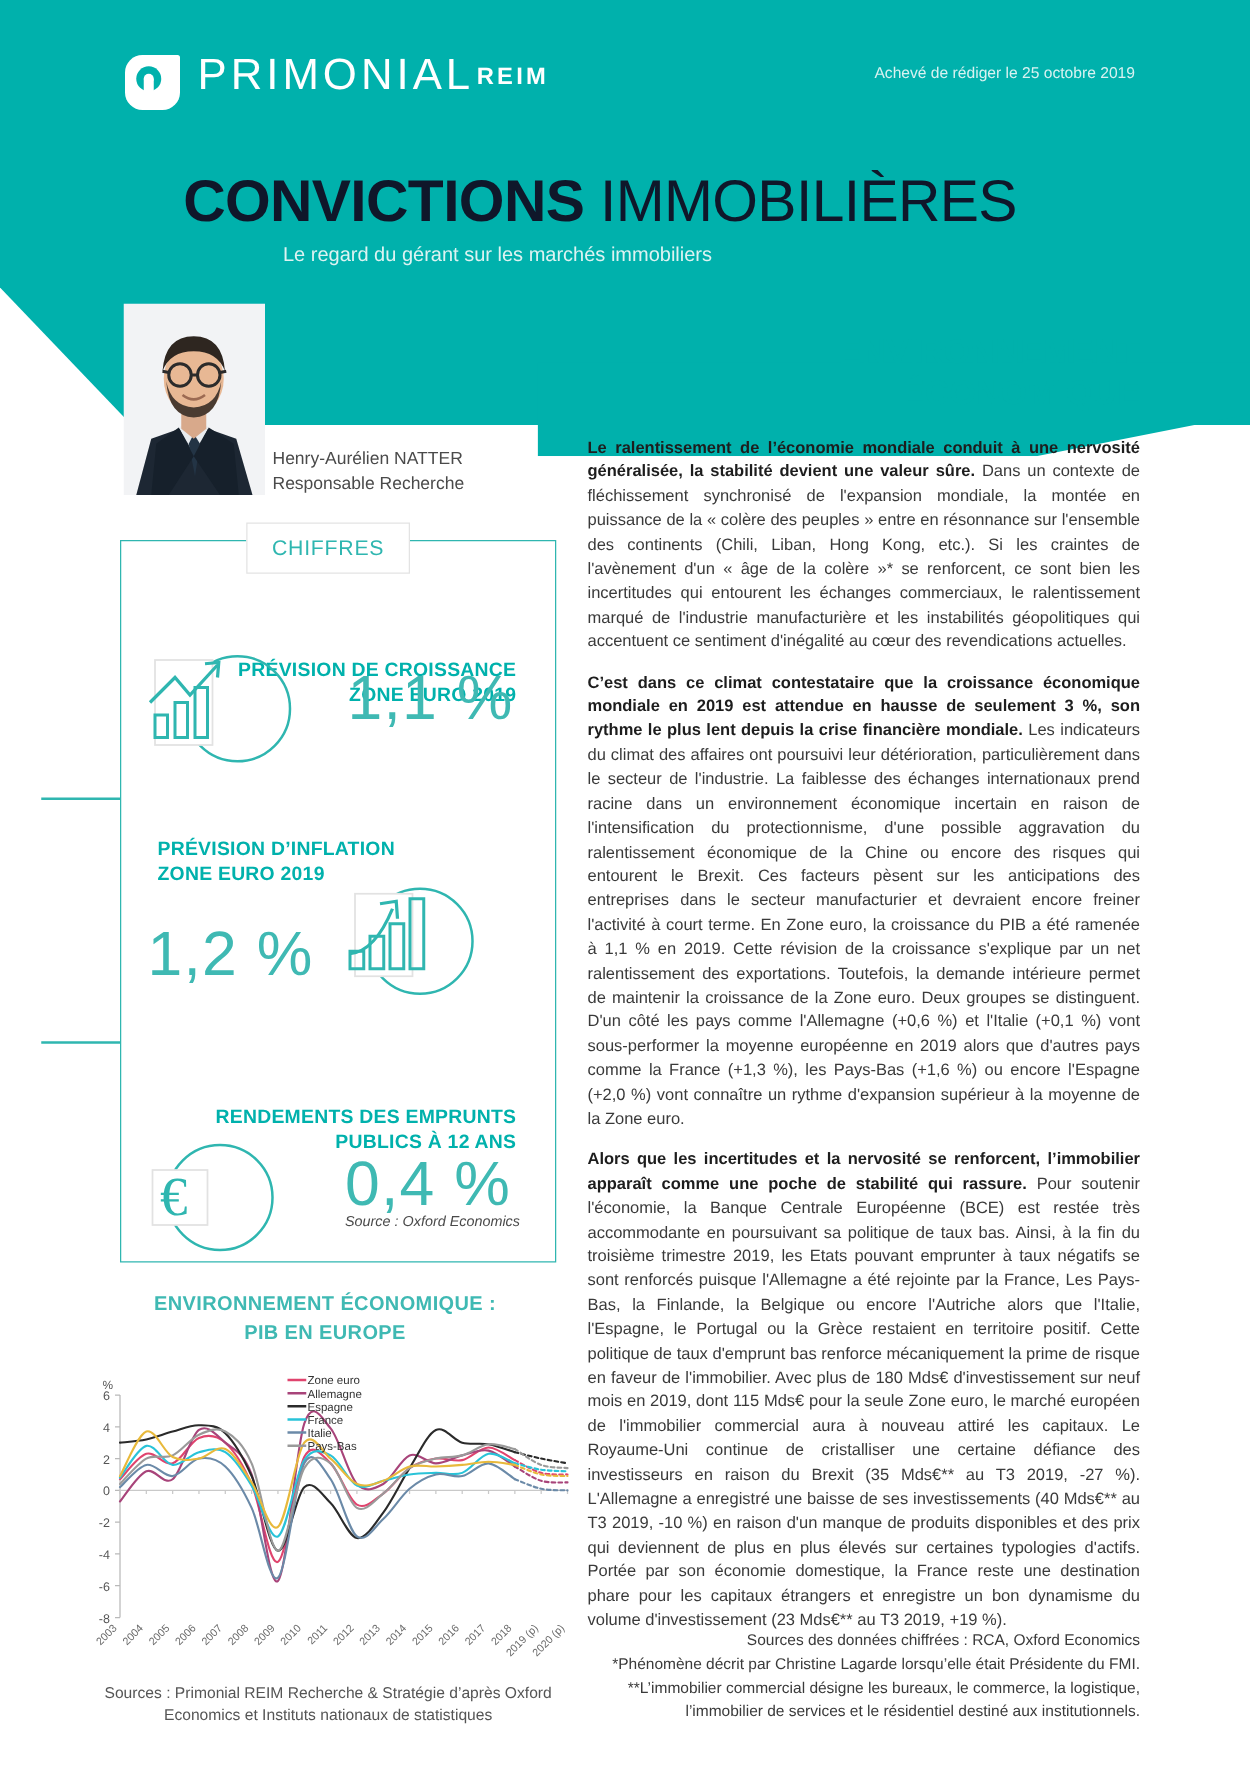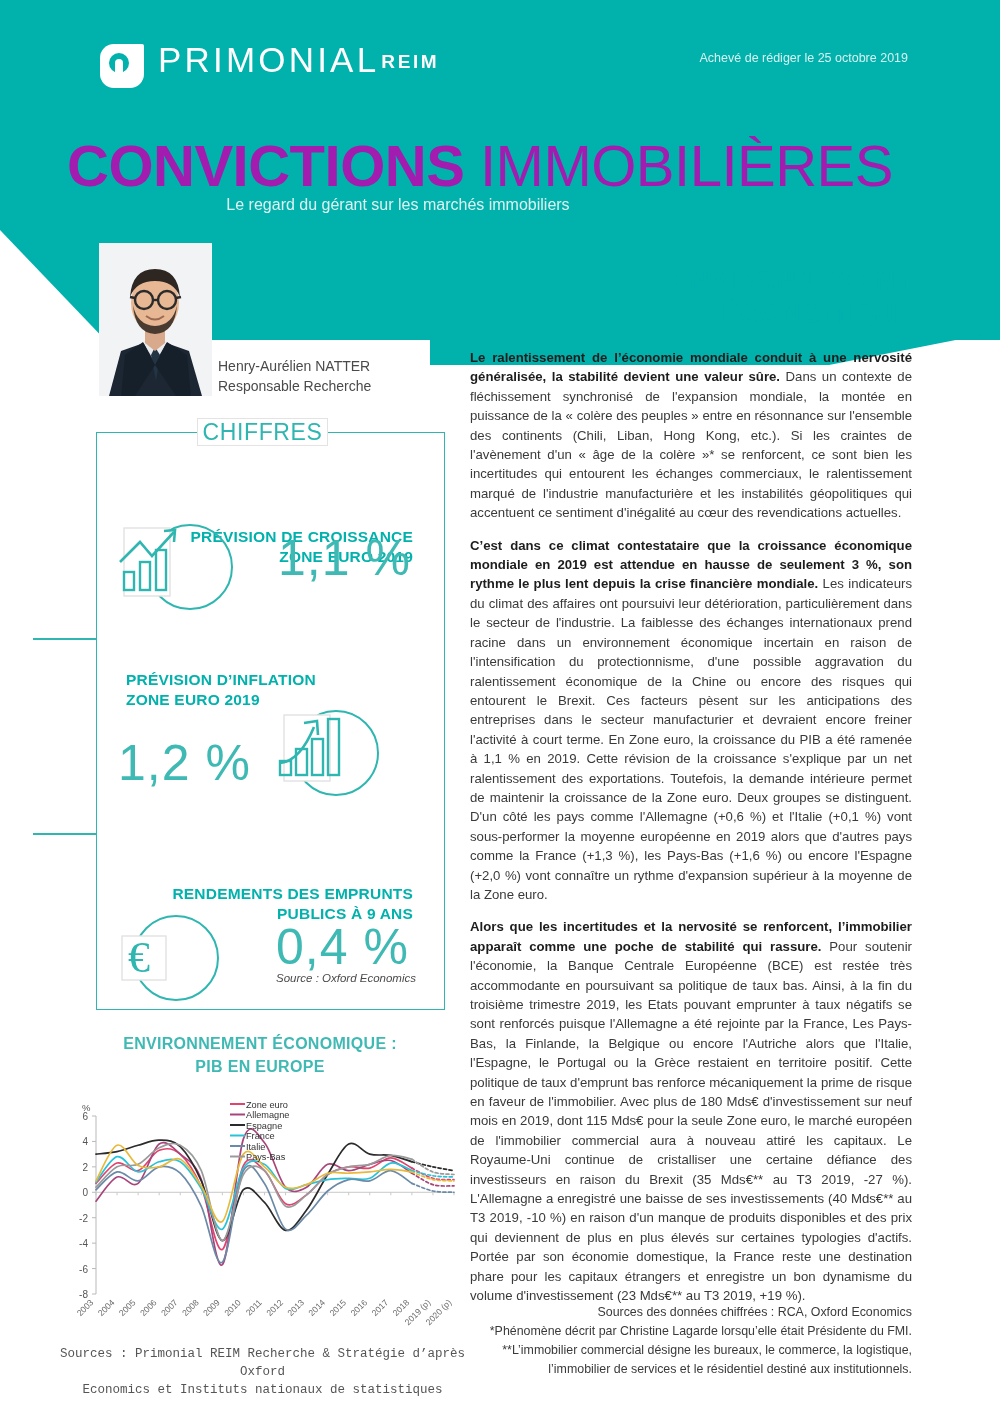--- a/index.html
+++ b/index.html
@@ -114,22 +114,22 @@
     font-size: 12.5px;
     margin-top: 7px;
   }
 
   
   #big-title {
     position: absolute;
     top: 136px; left: 0; width: 960px;
     text-align: center;
     z-index: 5;
-    color: #a21caf;
-    font-size: 58px;
+    color: #0f172a;
+    font-size: 47px;
     line-height: 1.05;
     white-space: nowrap;
   }
   #big-title .bold { font-weight: 700; letter-spacing: -0.5px; }
   #big-title .light { font-weight: 300; letter-spacing: -0.5px; }
   #big-sub {
     position: absolute;
     top: 196px; left: 0; width: 796px;
     text-align: center;
     z-index: 5;
@@ -160,29 +160,29 @@
     position: absolute;
     top: 432px; left: 96px;
     width: 349px; height: 578px;
     border: 1.5px solid #2fb6b0;
     z-index: 4;
     background: #fff;
   }
   #chiffres-tab {
     position: absolute;
     top: 418px; left: 197px;
-    width: 131px; height: 28px;
+    width: 131px; height: 41px;
     background: #ffffff;
     border: 1px solid #e3e3e3;
     z-index: 6;
     display: flex;
     align-items: center;
     justify-content: center;
     color: #2fb6b0;
-    font-size: 23px;
+    font-size: 17px;
     letter-spacing: 0.6px;
     text-align: right;
   }
 
   .stat-title {
     color: #00b1ac;
     font-weight: 700;
     font-size: 15.5px;
     line-height: 1.3;
     letter-spacing: 0.2px;
@@ -244,21 +244,20 @@
   }
   #chart-source {
     position: absolute;
     top: 1345px; left: 55px;
     width: 415px;
     text-align: center;
     color: #555;
     font-size: 12.5px;
     line-height: 1.45;
     z-index: 5;
-    font-family: Liberation Mono, monospace;
   }
 
   
   #sec-title {
     position: absolute;
     top: 265px; right: 88px;
     width: 460px;
     text-align: right;
     color: #00b1ac;
     font-weight: 700;
@@ -389,21 +388,21 @@
     <rect x="18" y="44" width="11" height="26" fill="none" stroke="#2fb6b0" stroke-width="2.4"></rect>
     <rect x="34" y="34" width="11" height="36" fill="none" stroke="#2fb6b0" stroke-width="2.4"></rect>
     <rect x="50" y="14" width="11" height="56" fill="none" stroke="#2fb6b0" stroke-width="2.4"></rect>
   </svg>
 </div>
 <div id="stat2-value" class="stat-value">1,2 %</div>
 <div id="sep2" class="stat-sep"></div>
 
 <div id="stat3-title" class="stat-title">
   <div>RENDEMENTS DES EMPRUNTS</div>
-  <div>PUBLICS À 9 ANS</div>
+  <div>PUBLICS À 12 ANS</div>
 </div>
 <div id="stat3-icon">
   <svg width="130" height="100" viewBox="0 0 130 100">
     <circle cx="56" cy="50" r="42" fill="none" stroke="#2fb6b0" stroke-width="2"></circle>
     <rect x="2" y="28" width="44" height="44" fill="#ffffff" stroke="#e2e2e2" stroke-width="1.4"></rect>
     <text x="8" y="64" font-family="Liberation Serif, serif" font-size="44" fill="#2fb6b0">€</text>
   </svg>
 </div>
 <div id="stat3-value" class="stat-value">0,4 %</div>
 <div id="stat3-src" class="stat-src">Source : Oxford Economics</div>

